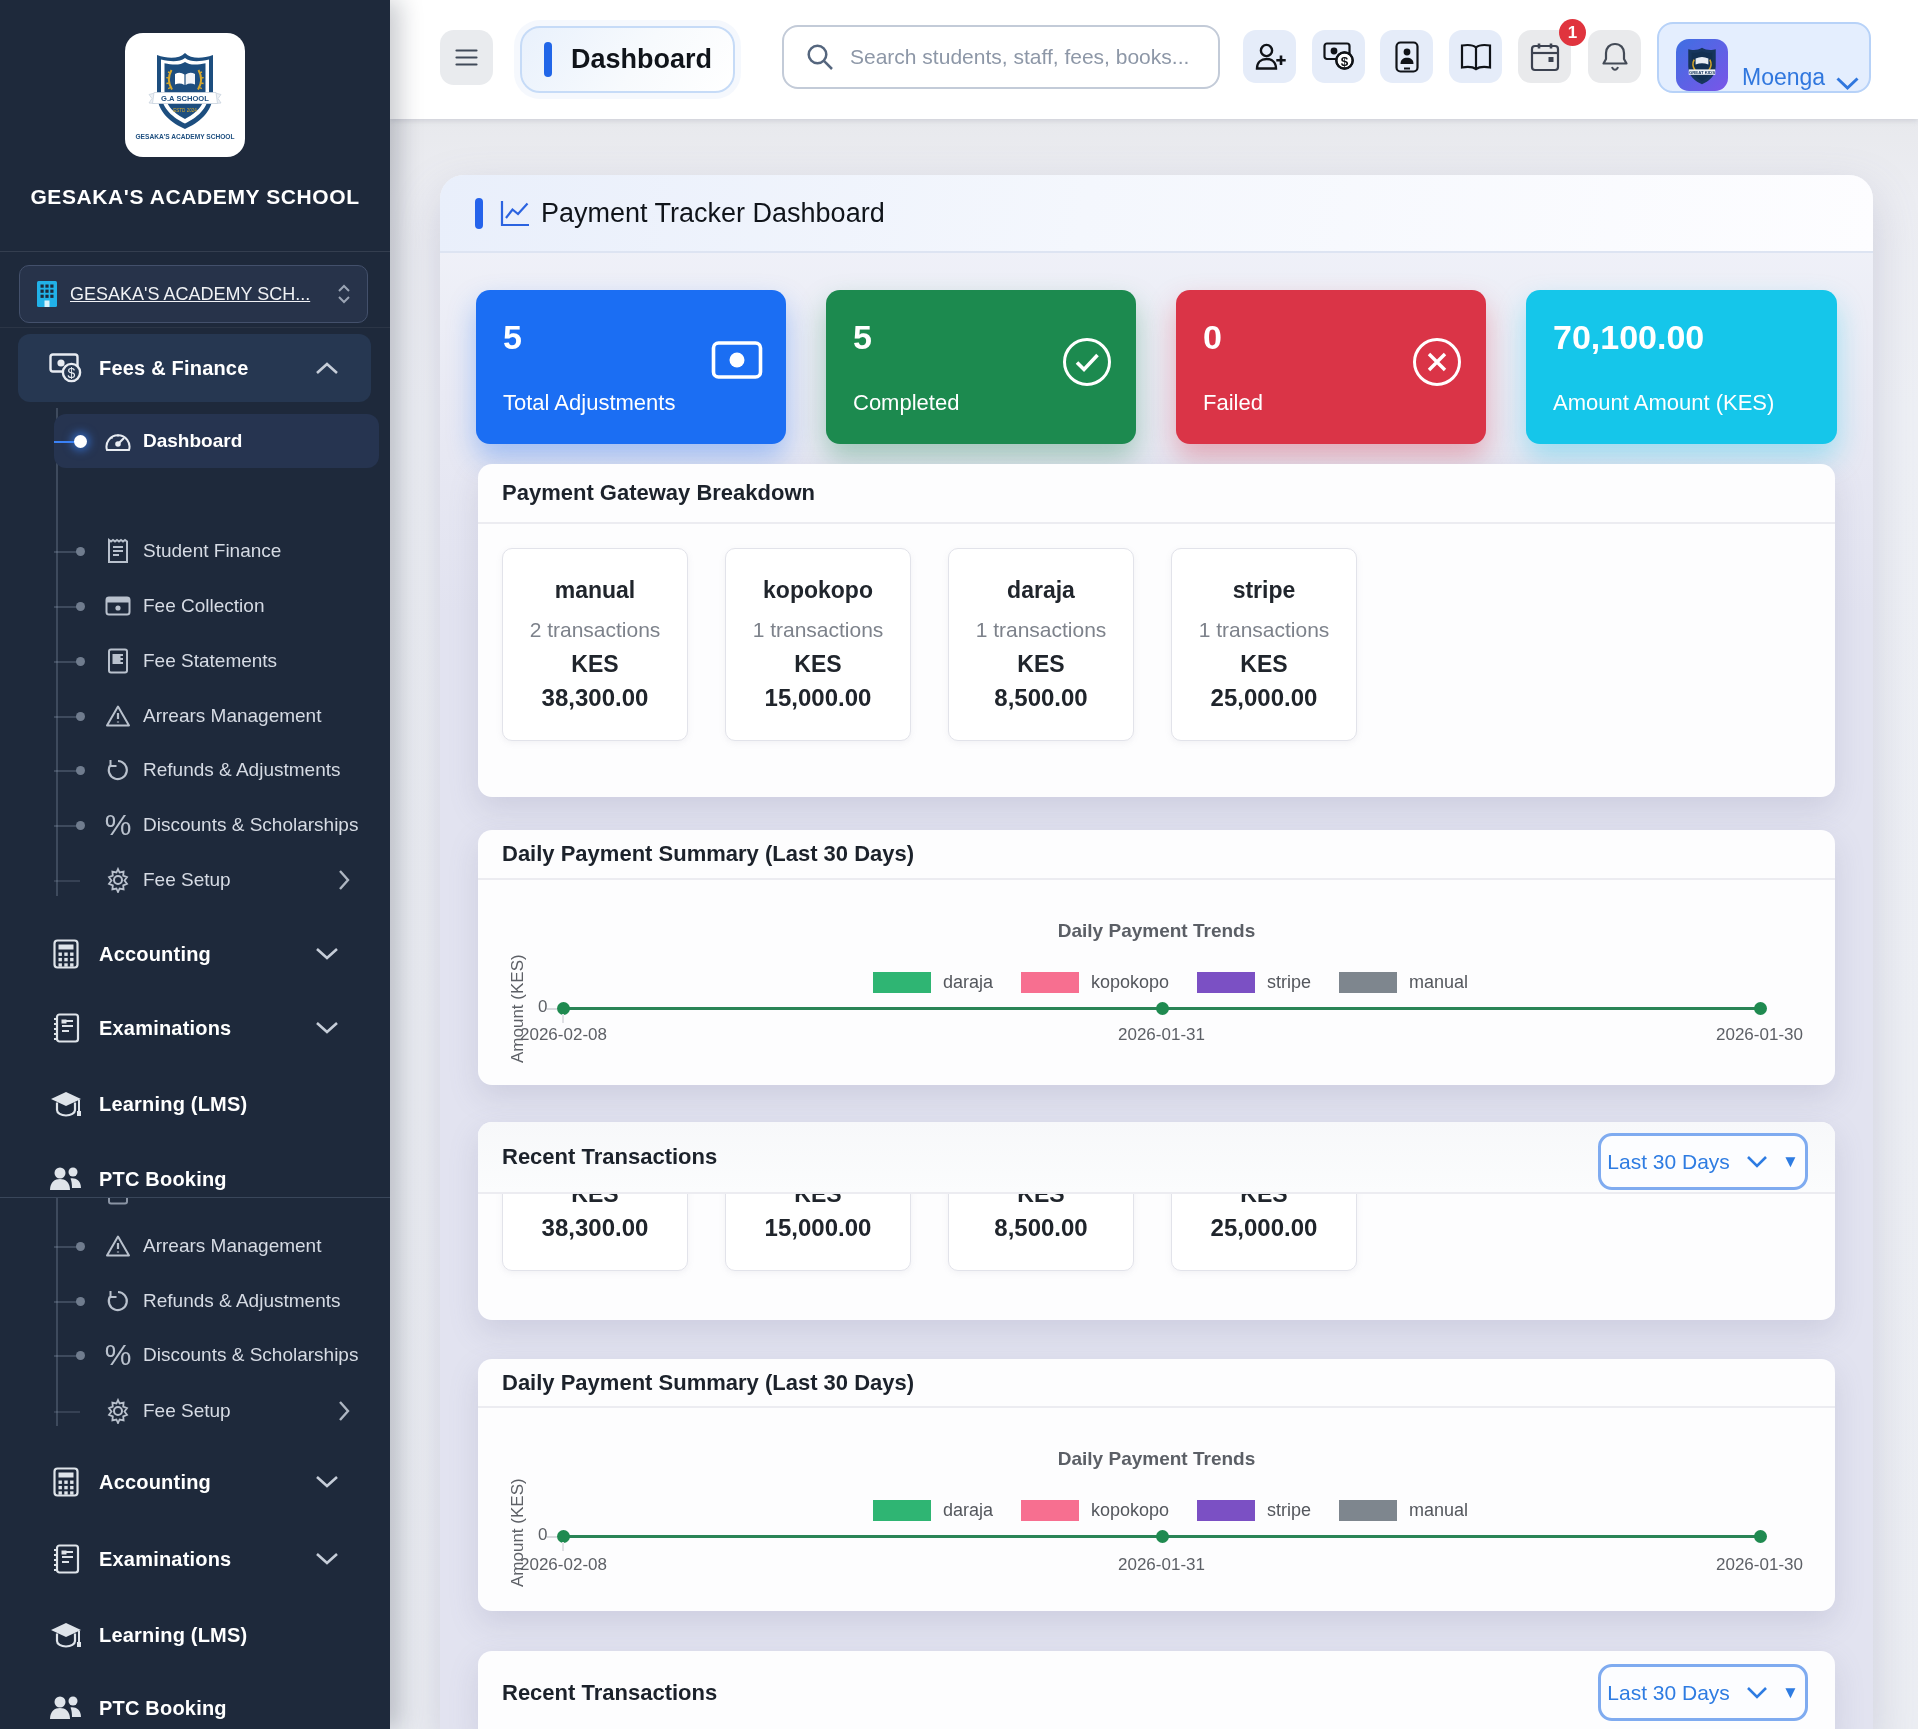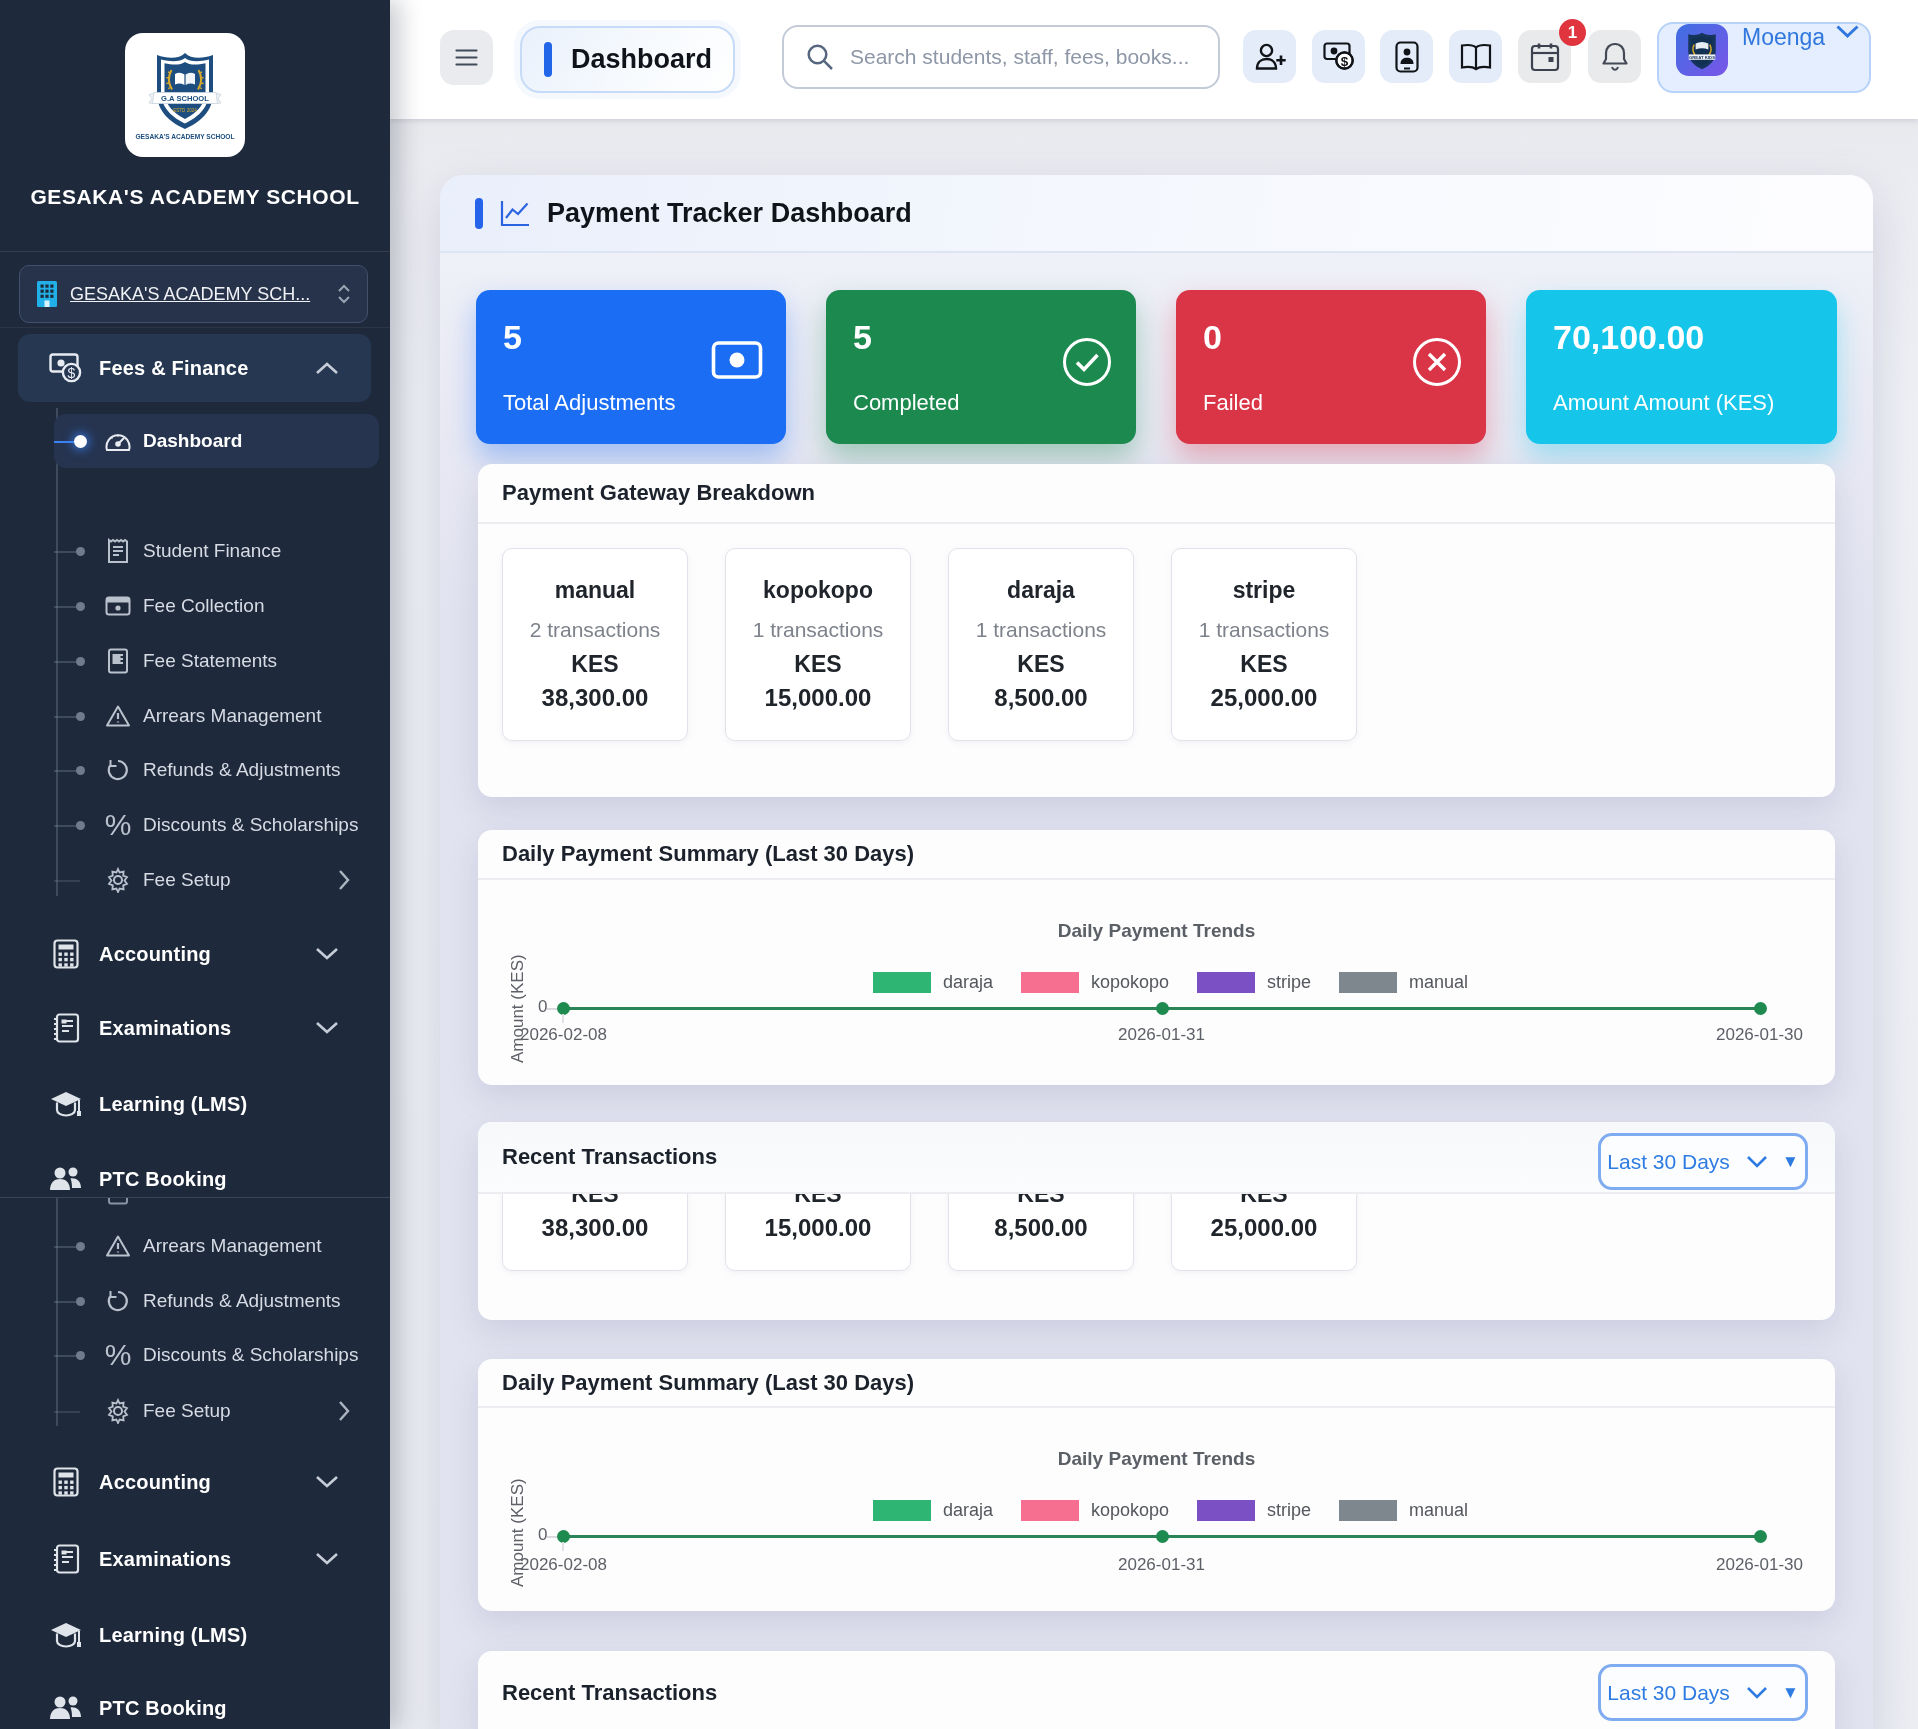--- a/index.html
+++ b/index.html
@@ -40,35 +40,35 @@
   .hamb { position:absolute; left:50px; top:30px; width:53px; height:55px; background:#e9ebee; border-radius:14px; display:flex; align-items:center; justify-content:center; }
   .pagepill { position:absolute; left:130px; top:26px; width:215px; height:67px; background:linear-gradient(125deg,#e9f1fc 0%,#f7fafd 55%,#ffffff 100%); border:2px solid #c6dbf7; border-radius:20px; box-shadow:0 0 0 6px rgba(130,160,235,0.08); display:flex; align-items:center; }
   .pagepill .bar { width:8px; height:35px; background:#2166e8; border-radius:5px; margin-left:22px; }
   .pagepill .ptxt { font-size:27px; font-weight:bold; color:#10141a; margin-left:19px; }
   .searchbox { position:absolute; left:392px; top:25px; width:438px; height:64px; border:2px solid #c3cbd8; border-radius:16px; background:#fff; display:flex; align-items:center; }
   .searchbox .ph { color:#8d97a7; font-size:21px; margin-left:16px; white-space:nowrap; }
   .iconbtn { position:absolute; top:30px; width:53px; height:53px; border-radius:13px; display:flex; align-items:center; justify-content:center; }
   .iconbtn.blue { background:#e5ecf9; }
   .iconbtn.gray { background:#e9eaec; }
   .badge { position:absolute; width:27px; height:27px; background:#e0343e; border-radius:50%; color:#fff; font-size:17px; font-weight:bold; display:flex; align-items:center; justify-content:center; top:19px; left:1169px; z-index:5; }
-  .userchip { position:absolute; left:1267px; top:22px; width:214px; height:71px; background:#e4eefe; border:2px solid #b7d2f8; border-radius:16px; display:flex; align-items:flex-start; }
+  .userchip { position:absolute; left:1267px; top:22px; width:214px; height:71px; background:#e4eefe; border:2px solid #b7d2f8; border-radius:16px; display:flex; align-items:flex-end; }
   .avatar { width:52px; height:52px; border-radius:13px; margin-left:17px; background:linear-gradient(135deg,#3e6fe2,#7a55e8); position:relative; overflow:hidden; }
   .uname { color:#3077de; font-size:23px; margin-left:14px; }
   .uchev { color:#3077de; margin-left:10px; }
 
   
   #content { position:absolute; left:390px; top:119px; width:1528px; height:1610px; background:linear-gradient(180deg,#e8e9ed 0%,#ecedf2 5%,#eef0f5 18%,#eceef3 100%); }
   #container { position:absolute; left:440px; top:175px; width:1433px; height:1560px; border-radius:24px 24px 0 0;
      background:linear-gradient(180deg,#f2f4fa 0%,#e9eaf4 14%,#e2e3f0 28%,#e2e3f0 100%);
      box-shadow:0 18px 45px rgba(110,110,150,0.25); }
   #chead { position:absolute; left:0; top:0; width:1433px; height:78px; border-radius:24px 24px 0 0;
      background:linear-gradient(100deg,#e9effb 0%,#f4f7fd 45%,#fdfdff 100%); border-bottom:2px solid #dde4f2;
      display:flex; align-items:center; }
   #chead .bar { width:8px; height:31px; background:#2563eb; border-radius:5px; margin-left:35px; }
-  #chead .htxt { font-size:27px; font-weight:bold; color:#10141a; margin-left:16px; }
+  #chead .htxt { font-size:27px; font-weight:normal; color:#10141a; margin-left:10px; }
 
   .stat { position:absolute; top:115px; width:310px; height:154px; border-radius:14px; color:#fff; }
   .stat .num { position:absolute; left:27px; top:28px; font-size:34px; font-weight:bold; }
   .stat .lbl { position:absolute; left:27px; top:100px; font-size:22px; }
   .stat .sic { position:absolute; right:23px; top:46px; }
 
   .seccard { position:absolute; left:38px; width:1357px; background:#fdfdfe; border-radius:14px; box-shadow:0 12px 30px rgba(110,110,150,0.18); }
   .sechead { position:absolute; left:0; top:0; width:100%; border-bottom:2px solid #ececf1; display:flex; align-items:center; }
   .sechead .t { font-size:22px; font-weight:bold; color:#1c222b; margin-left:24px; }
 

